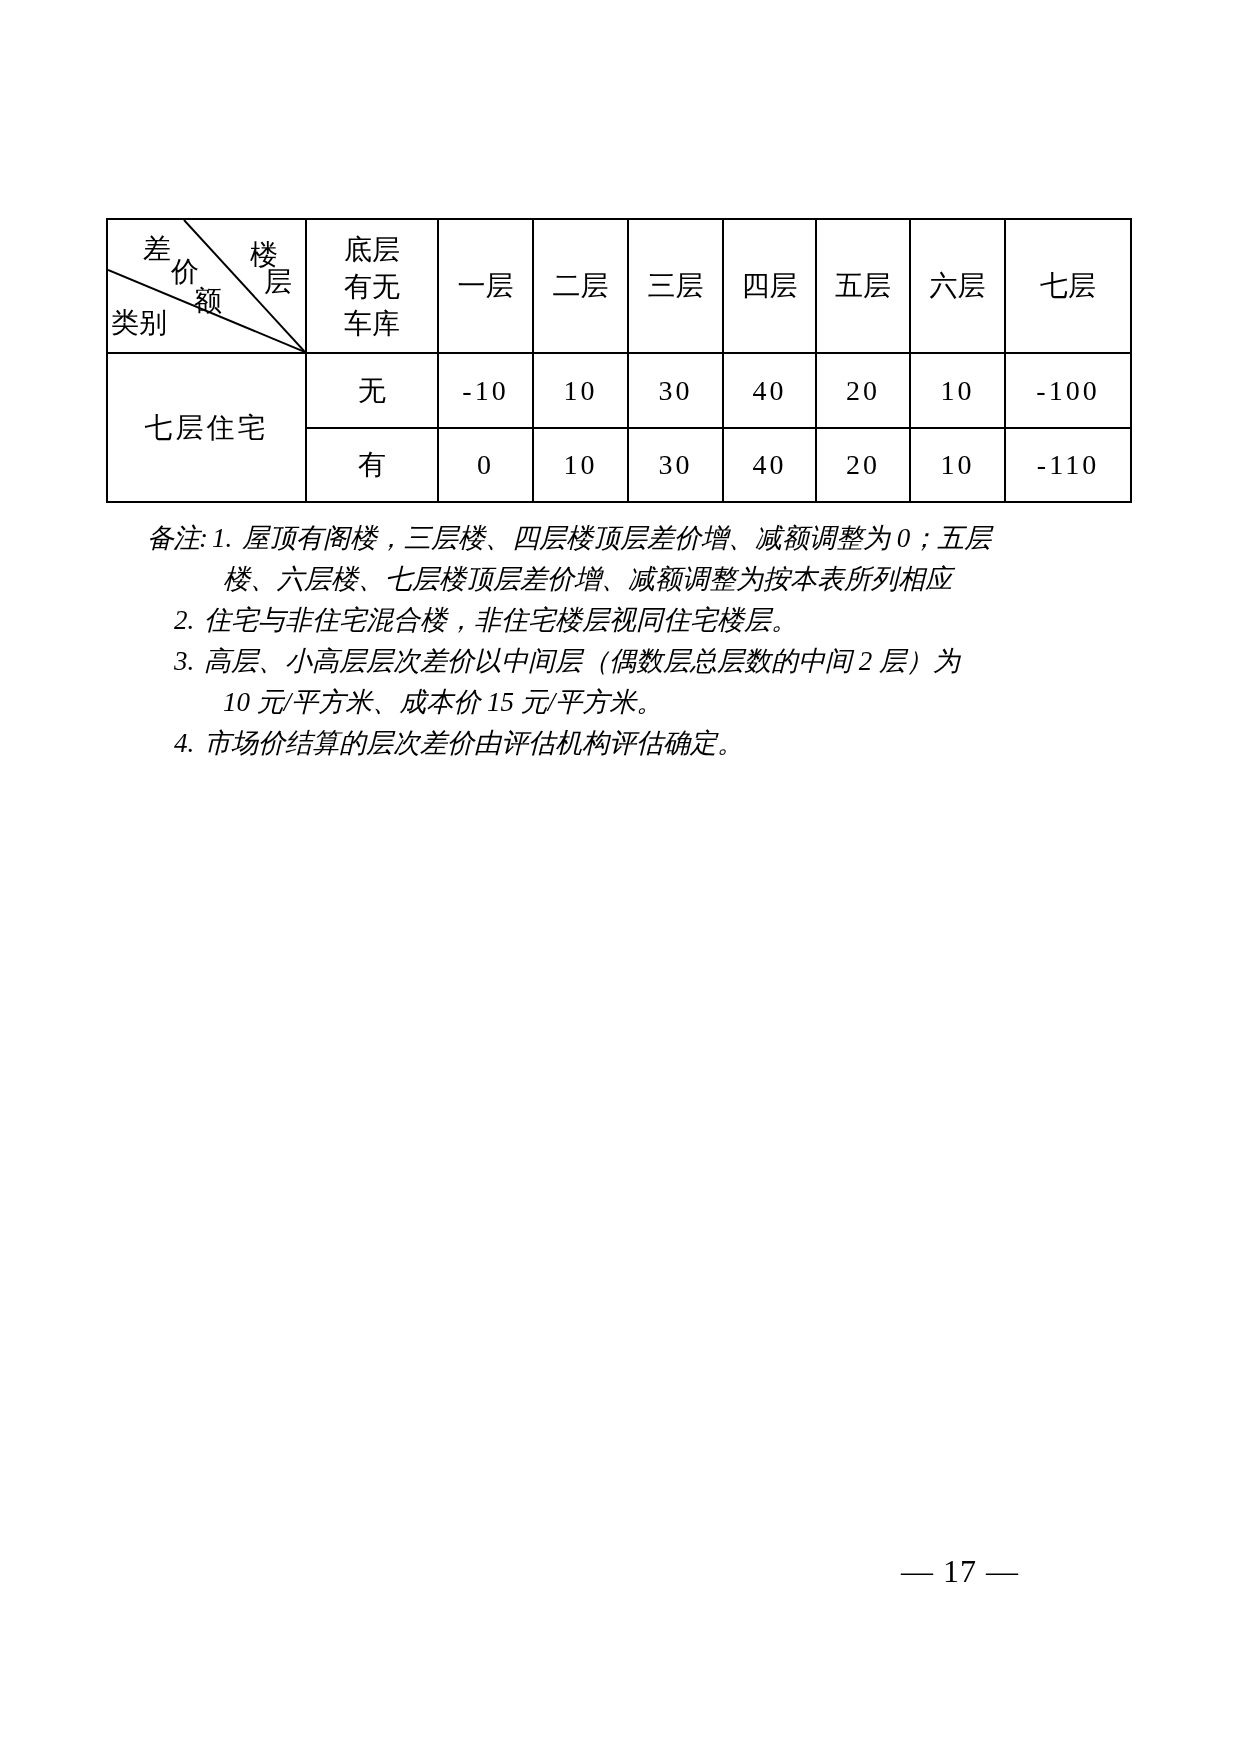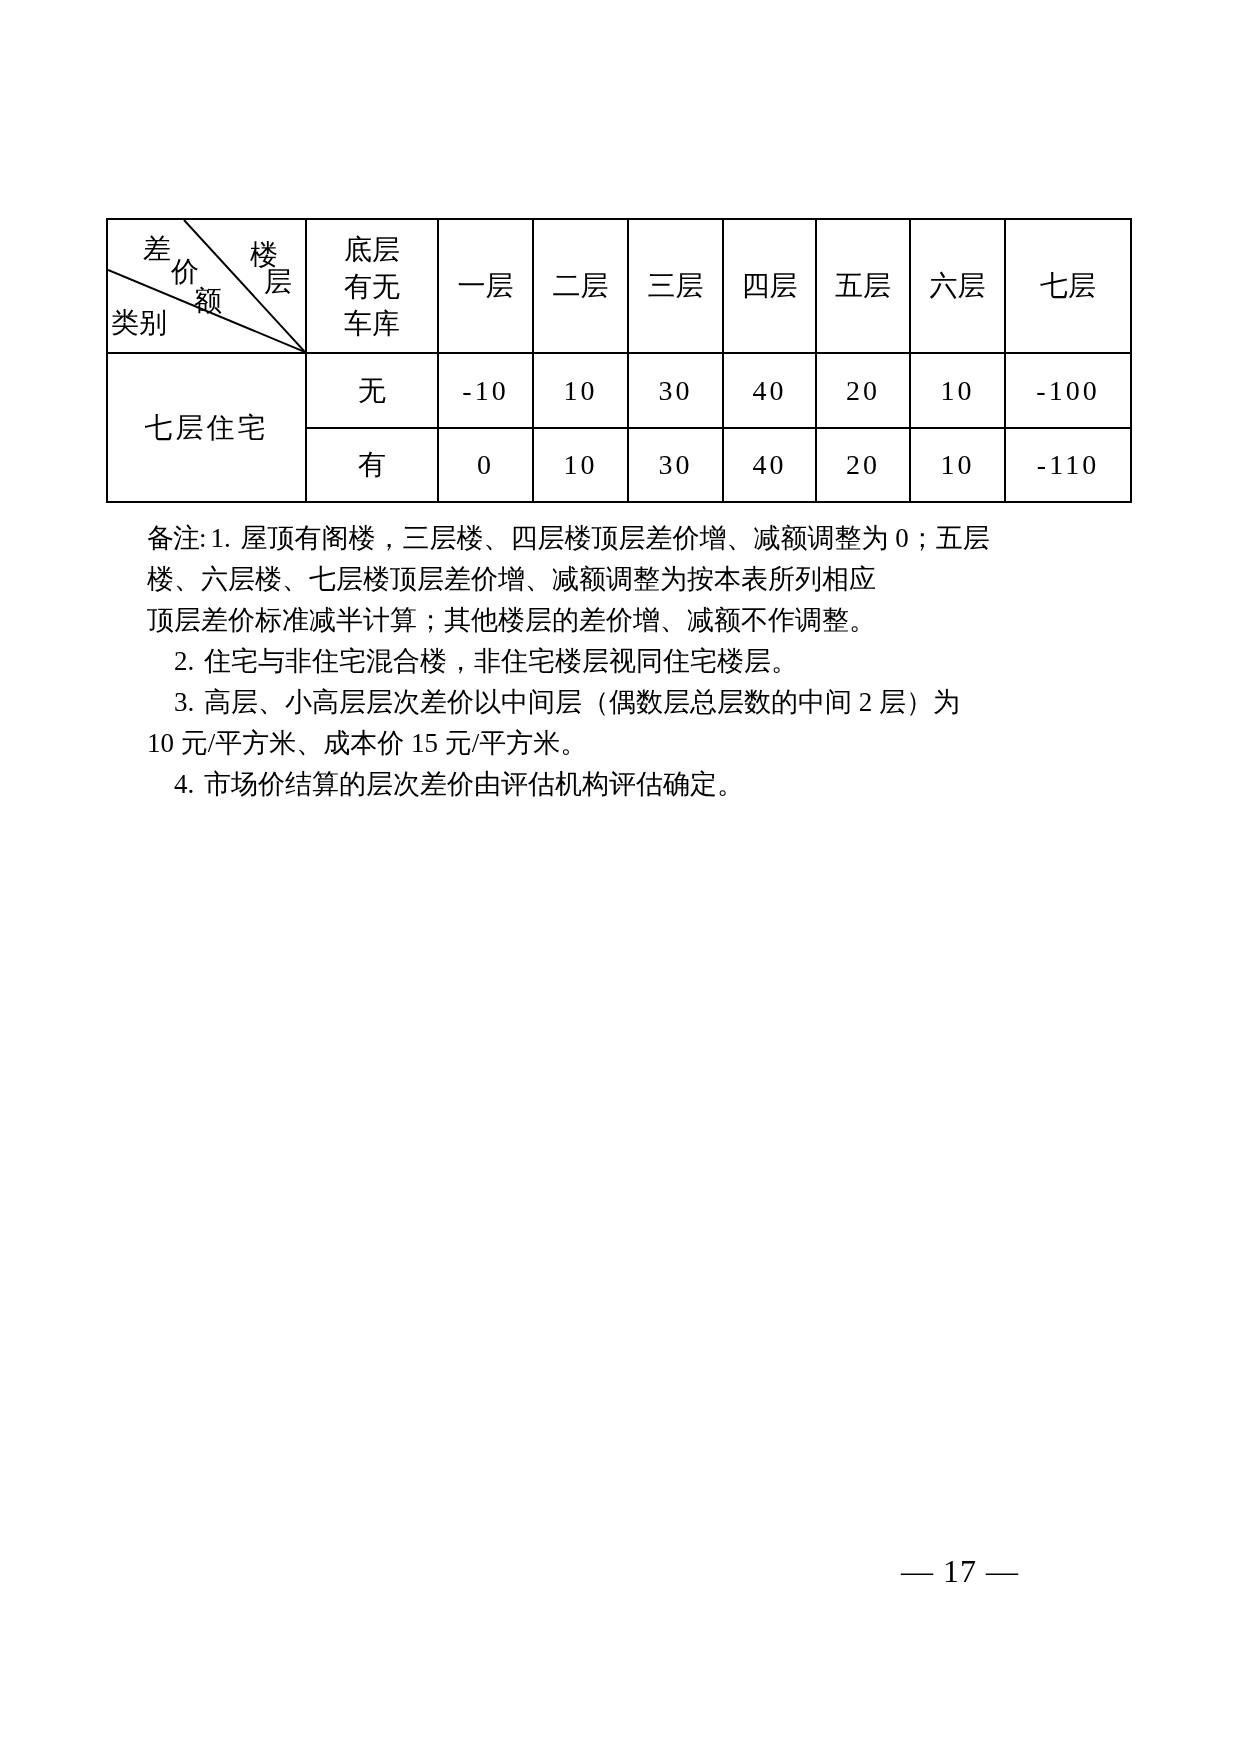--- a/index.html
+++ b/index.html
@@ -24,24 +24,24 @@
   tr.hdr td{height:132px;}
   tr.r1 td{height:73px;}
   tr.r2 td{height:72px;}
   td.grp{letter-spacing:3px;font-size:28px;margin-top:8px;}
   td.val{letter-spacing:3px;font-size:28px;}
   
   .notes{
     position:absolute;left:147px;top:518px;width:950px;
     font-size:27px;line-height:41px;
   }
-  .note-line{height:41px;white-space:nowrap;}
+  .note-line{height:41px;white-space:nowrap;font-style:italic;}
   .notes-label{margin-right:5px;letter-spacing:-1px;}
   .note-num{display:inline-block;min-width:30px;}
-  .note-line.cont{}
+  .note-line.cont{margin-left:76px;}
   .note-line.numd{margin-left:27px;}
   
   .page-num{
     position:absolute;left:860px;top:1553px;width:200px;
     text-align:center;font-size:32px;letter-spacing:1px;
   }
 </style>
 </head>
 <body>
 
@@ -110,23 +110,20 @@
 </tbody>
   </table>
 
 <div class="notes">
   <div class="note-line first">
     <span class="notes-label">备注:</span><span class="note-num">1.</span><span>屋顶有阁楼，三层楼、四层楼顶层差价增、减额调整为 0；五层</span>
   </div>
   <div class="note-line cont">
     <span>楼、六层楼、七层楼顶层差价增、减额调整为按本表所列相应</span>
   </div>
-  <div class="note-line cont">
-    <span>顶层差价标准减半计算；其他楼层的差价增、减额不作调整。</span>
-  </div>
   <div class="note-line numd">
     <span class="note-num">2.</span><span>住宅与非住宅混合楼，非住宅楼层视同住宅楼层。</span>
   </div>
   <div class="note-line numd">
     <span class="note-num">3.</span><span>高层、小高层层次差价以中间层（偶数层总层数的中间 2 层）为</span>
   </div>
   <div class="note-line cont">
     <span>10 元/平方米、成本价 15 元/平方米。</span>
   </div>
   <div class="note-line numd">

